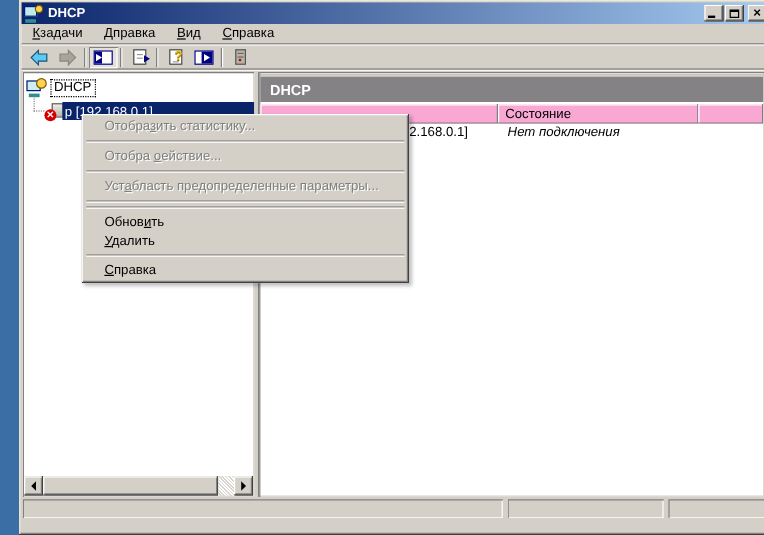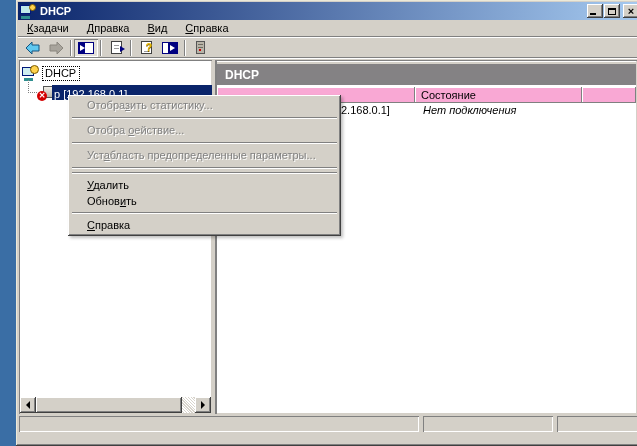--- a/index.html
+++ b/index.html
@@ -294,24 +294,24 @@
       <div class="menu-item disabled">
         <span>Отобра </span><span class="u">о</span><span>ействие...</span>
       </div>
       <div class="menu-sep"></div>
       <div class="menu-item disabled">
         <span>Уст</span><span class="u">а</span><span>бласть предопределенные параметры...</span>
       </div>
       <div class="menu-sep"></div>
       <div class="menu-sep"></div>
       <div class="menu-item short">
+        <span>Обнов</span><span class="u">и</span><span>ть</span>
+      </div>
+      <div class="menu-item short">
         <span></span><span class="u">У</span><span>далить</span>
-      </div>
-      <div class="menu-item short">
-        <span>Обнов</span><span class="u">и</span><span>ть</span>
       </div>
       <div class="menu-sep"></div>
       <div class="menu-item">
         <span></span><span class="u">С</span><span>правка</span>
       </div>
     </div>
 
   </div>
 </div>
 

